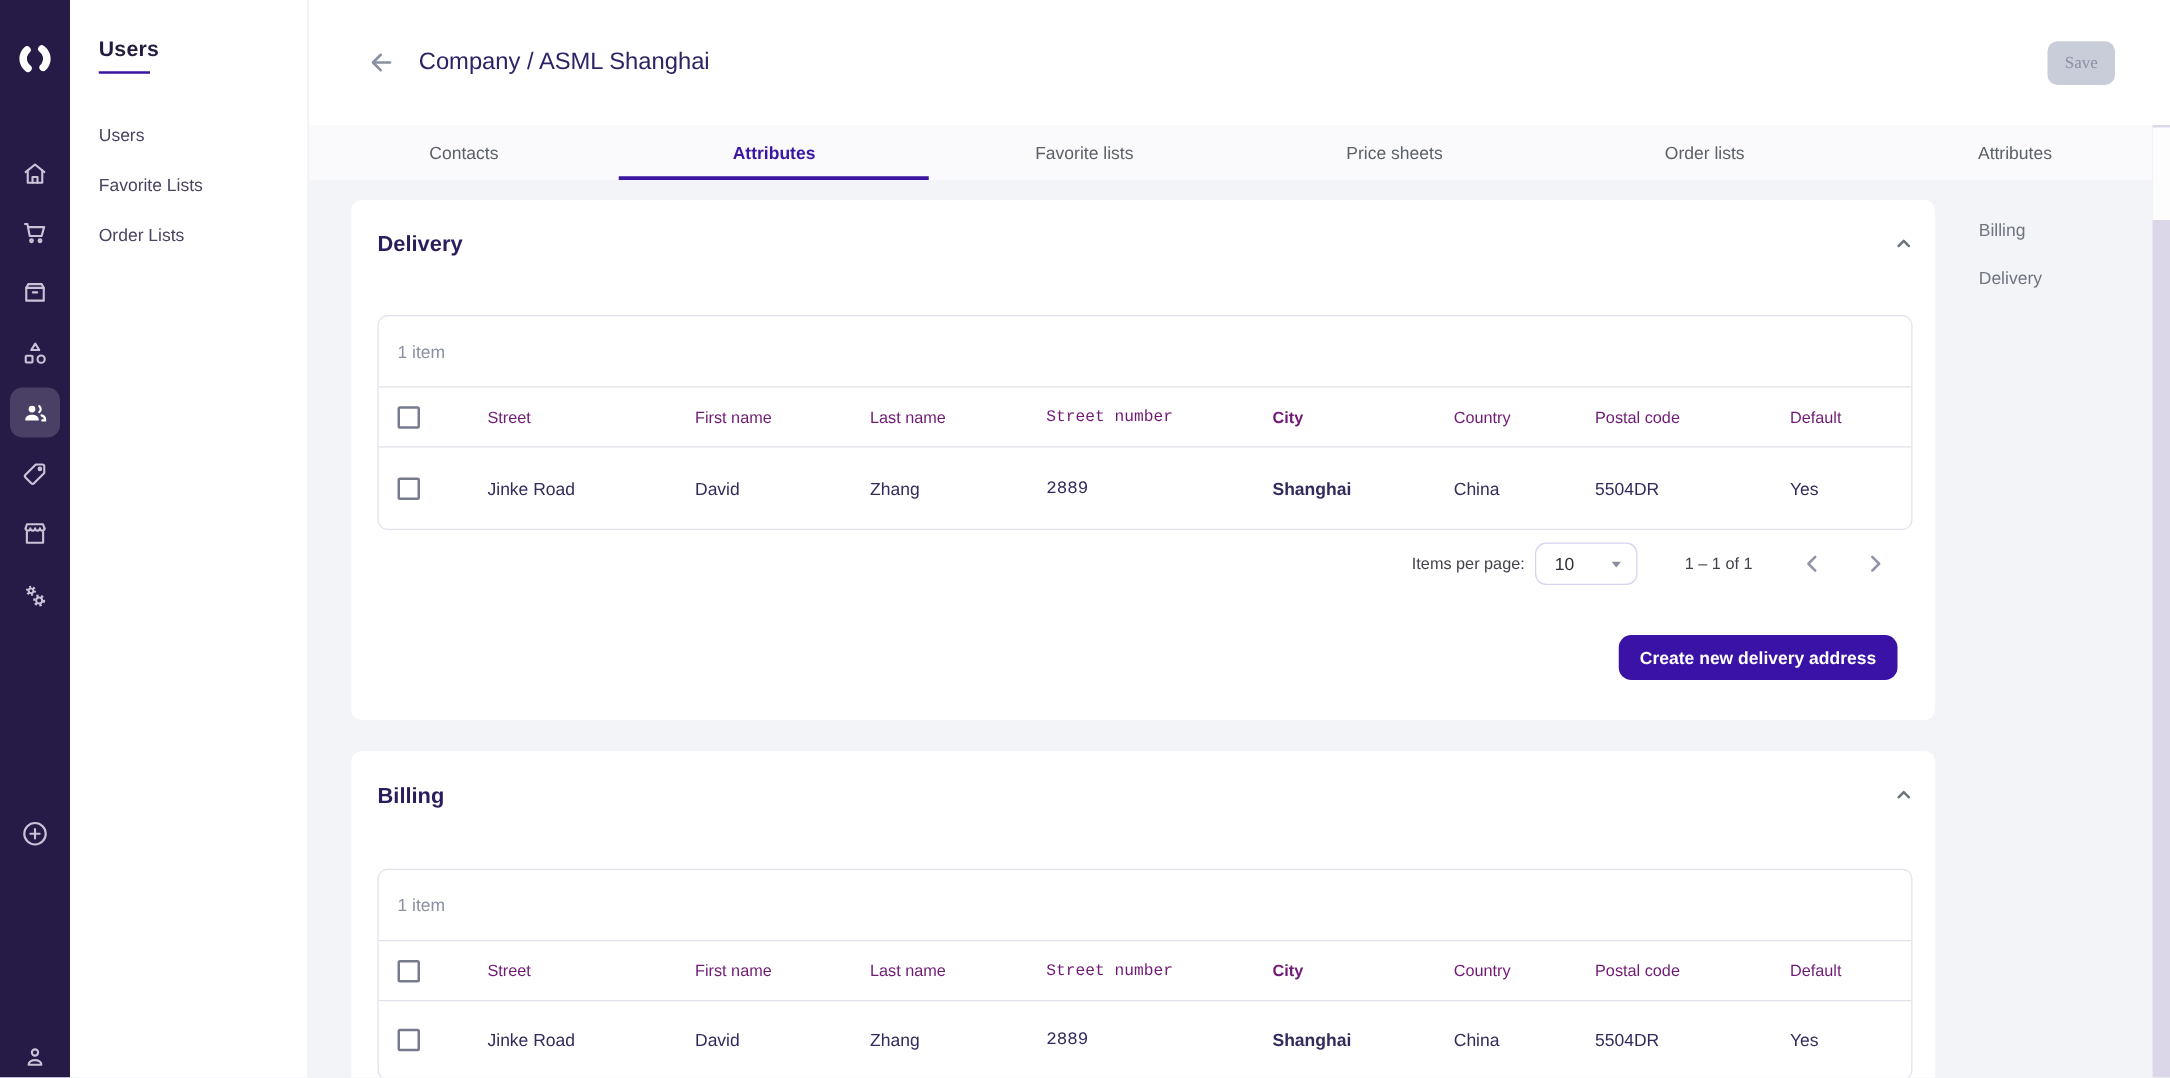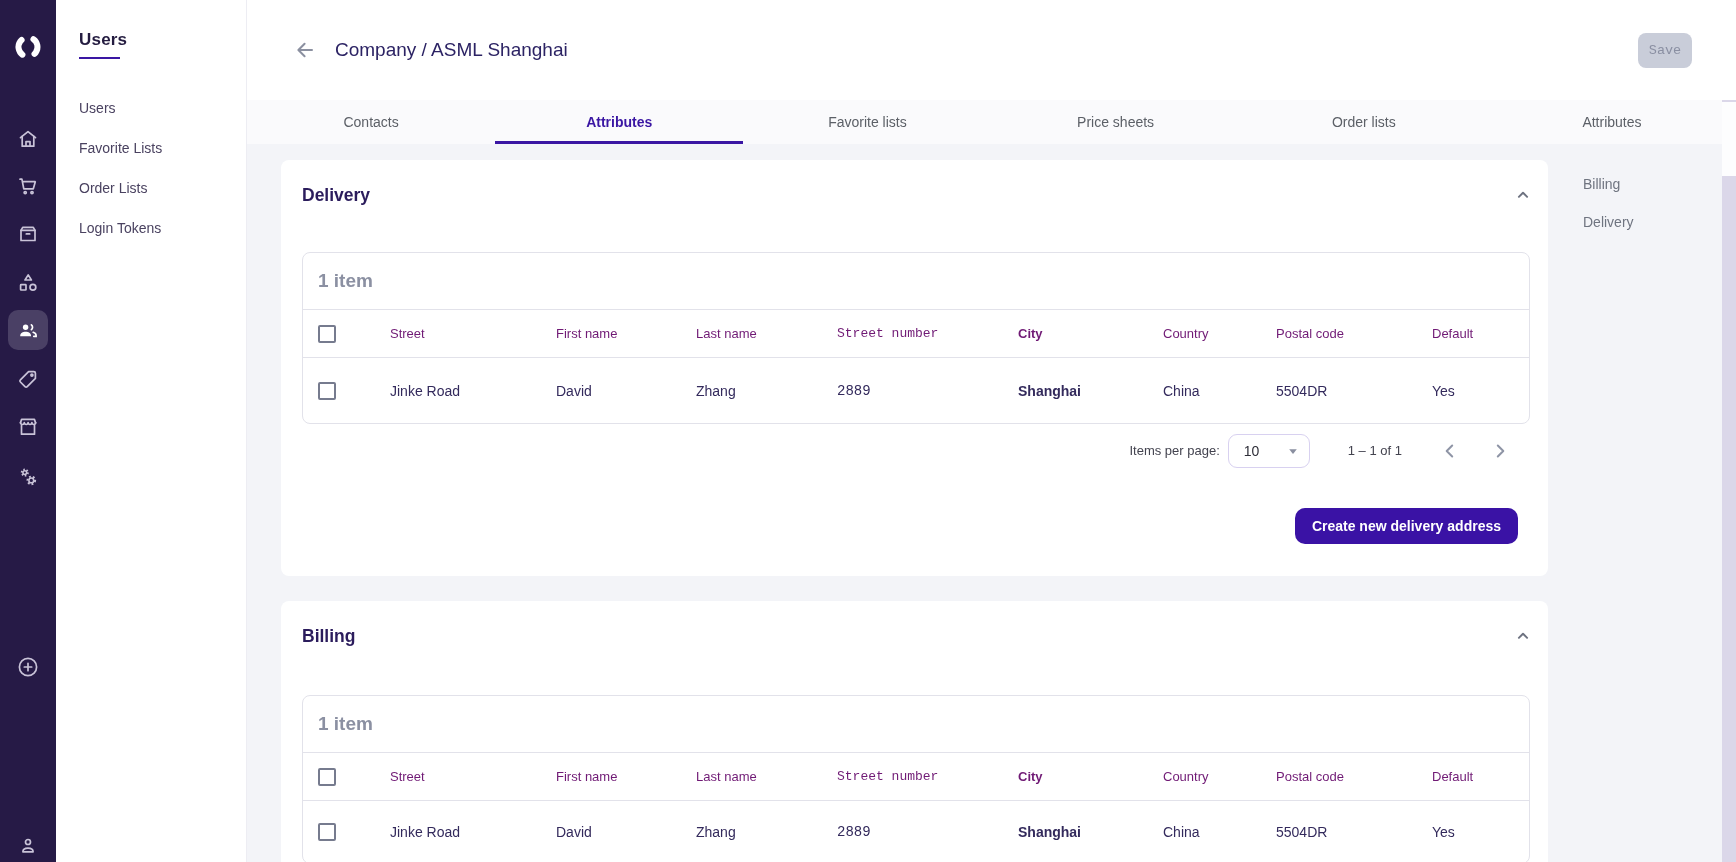--- a/index.html
+++ b/index.html
@@ -24,40 +24,40 @@
   .panel-title{margin:30px 0 0 23px;font-size:17px;font-weight:bold;color:#241c40;letter-spacing:.2px;}
   .title-underline{width:41px;height:2px;background:var(--accent);margin:7px 0 0 23px;}
   .panel-items{margin-top:29px;}
   .panel-item{height:40px;line-height:40px;padding-left:23px;font-size:14px;color:#4a4260;cursor:pointer;}
 
   
   .page-header{position:absolute;left:247px;top:0;width:1489px;height:100px;background:#fff;display:flex;align-items:center;}
   .back-btn{margin-left:45px;width:26px;height:26px;display:flex;align-items:center;justify-content:center;cursor:pointer;}
   .page-title{margin-left:17px;font-size:19px;color:#2c2364;}
   .save-btn{margin-left:auto;margin-right:44px;width:54px;height:35px;border:none;border-radius:8px;
-            background:#c9cdd9;color:#8a8fa2;font-size:13.5px;font-weight:500;font-family:Liberation Mono, monospace;cursor:default;}
+            background:#c9cdd9;color:#8a8fa2;font-size:13.5px;font-weight:500;font-family:Liberation Serif, serif;cursor:default;}
 
   
   .tabbar{position:absolute;left:247px;top:100px;width:1489px;height:44px;background:#fafafc;display:flex;z-index:1;}
   .tab{flex:1;display:flex;align-items:center;justify-content:center;position:relative;font-size:14px;color:#5c6067;cursor:pointer;}
   .tab.active{color:var(--accent);font-weight:bold;}
   .tab.active::after{content:"";position:absolute;left:0;right:0;bottom:0;height:3px;background:var(--accent);}
 
   
   .content{position:absolute;left:247px;top:144px;width:1489px;height:718px;}
   .card{position:absolute;left:34px;width:1267px;background:#fff;border-radius:8px;}
   .card-delivery{top:16px;}
   .card-billing{top:457px;height:420px;}
   .card-head{display:flex;align-items:center;justify-content:space-between;padding:24px 14px 0 21px;}
   .card-title{font-size:17.5px;font-weight:bold;color:#2b1c5c;}
   .collapse-btn{width:22px;height:22px;display:flex;align-items:center;justify-content:center;cursor:pointer;}
 
   .table-wrap{margin:46px 18px 0 21px;border:1px solid #e2e2ea;border-radius:8px;overflow:hidden;background:#fff;}
   .card-billing .table-wrap{margin-top:48px;}
-  .tb-toolbar{height:56px;display:flex;align-items:center;padding-left:15px;font-size:19px;font-weight:bold;color:#8b90a2;text-align:right;}
+  .tb-toolbar{height:56px;display:flex;align-items:center;padding-left:15px;font-size:14px;font-weight:normal;color:#8b90a2;text-align:right;}
   .tb-head{display:flex;align-items:center;height:49px;border-top:1px solid #e2e2ea;border-bottom:1px solid #e2e2ea;
            font-size:13px;color:#701a75;}
   .tb-row{display:flex;align-items:center;height:65px;font-size:14px;color:#332a5c;}
   .card-billing .tb-row{height:62px;}
   .c0{width:87px;padding-left:15px;display:flex;align-items:center;}
   .c1{width:166px;} .c2{width:140px;} .c3{width:141px;} .c4{width:181px;font-family:Liberation Mono, monospace;}
   .c5{width:145px;font-weight:bold;} .c6{width:113px;} .c7{width:156px;} .c8{flex:1;}
   .checkbox{width:18px;height:18px;border:2px solid #767b8e;border-radius:2px;background:#fff;cursor:pointer;}
 
   .pager{display:flex;align-items:center;justify-content:flex-end;height:53px;padding-right:36px;font-size:13px;color:#43434f;}
@@ -175,21 +175,20 @@
   </div>
 </div>
 
 <div class="subnav">
   <div class="panel-title">Users</div>
   <div class="title-underline"></div>
   <div class="panel-items">
     <div class="panel-item">Users</div>
     <div class="panel-item">Favorite Lists</div>
     <div class="panel-item">Order Lists</div>
-    <div class="panel-item">Login Tokens</div>
   </div>
 </div>
 
 <div class="page-header">
   <div class="back-btn">
     <span>
       <svg viewBox="0 0 24 24" width="24" height="24" fill="none" stroke="#8b90a0" stroke-width="2" stroke-linecap="round" stroke-linejoin="round">
         <path d="M19 12H5.8"></path>
           <path d="M11.6 5.8 5.4 12l6.2 6.2"></path>
       </svg>

